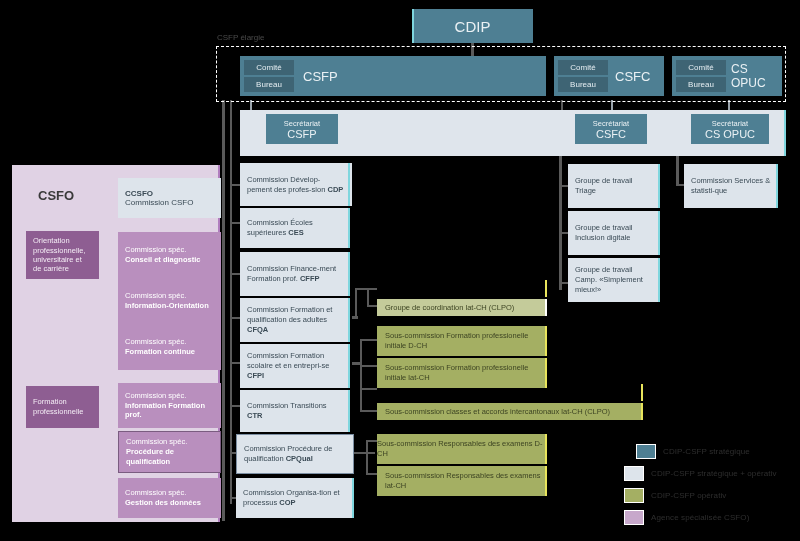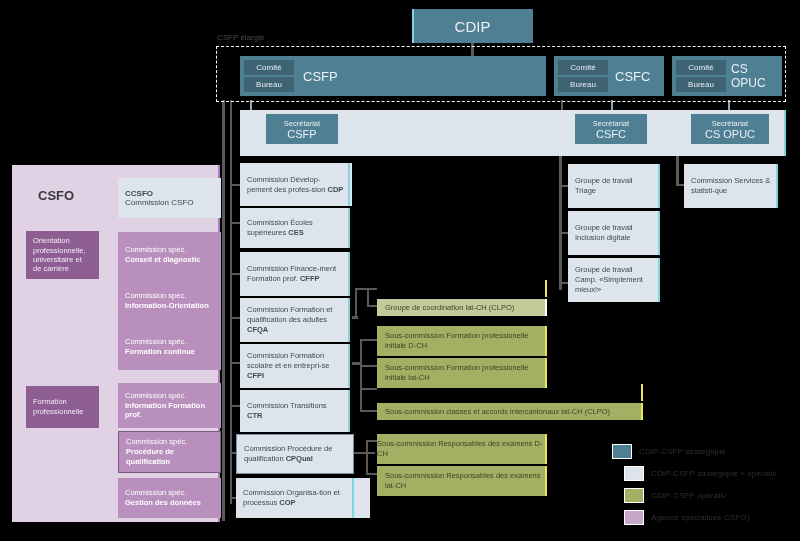--- a/index.html
+++ b/index.html
@@ -231,21 +231,21 @@
 
   <div class="box lightblue pad" style="left:240px;top:390px;width:110px;height:42px;font-size:7.5px;line-height:1.3;">
     <span><span>Commission Transitions </span><span class="b">CTR</span></span>
   </div>
   <div class="edge-cyan" style="left:348px;top:390px;width:2px;height:42px;"></div>
 
   <div class="box lightblue pad" style="left:236px;top:434px;width:118px;height:40px;font-size:7.5px;line-height:1.35;border:1px solid #7C8FA3;">
     <span><span>Commission Procédure de qualification </span><span class="b">CPQual</span></span>
   </div>
 
-  <div class="box lightblue pad" style="left:236px;top:478px;width:134px;height:40px;font-size:7.5px;line-height:1.3;">
+  <div class="box lightblue pad" style="left:236px;top:478px;width:118px;height:40px;font-size:7.5px;line-height:1.3;">
     <span><span>Commission Organisa-tion et processus </span><span class="b">COP</span></span>
   </div>
   <div class="edge-cyan" style="left:352px;top:478px;width:2px;height:40px;"></div>
 
   <div class="box lightblue pad" style="left:568px;top:164px;width:92px;height:44px;font-size:7.5px;line-height:1.35;">
     <span>Groupe de travail Triage</span>
   </div>
   <div class="edge-cyan" style="left:658px;top:164px;width:2px;height:44px;"></div>
 
   <div class="box lightblue pad" style="left:568px;top:211px;width:92px;height:44px;font-size:7.5px;line-height:1.35;">
@@ -290,21 +290,21 @@
   <div class="box olive" style="left:377px;top:434px;width:170px;height:30px;font-size:7.5px;padding-left:0;line-height:1.35;">
     <span>Sous-commission Responsables des examens D-CH</span>
   </div>
   <div class="edge-yellow" style="left:545px;top:434px;width:2px;height:30px;"></div>
 
   <div class="box olive" style="left:377px;top:466px;width:170px;height:30px;font-size:7.5px;padding-left:8px;line-height:1.35;">
     <span>Sous-commission  Responsables des examens lat-CH</span>
   </div>
   <div class="edge-yellow" style="left:545px;top:466px;width:2px;height:30px;"></div>
 
-  <div class="legend-row" style="left:612px;top:444px;">
+  <div class="legend-row" style="left:636px;top:444px;">
     <span class="legend-sw" style="background:#4E7F93;border:1px solid #FFFFFF;"></span>
     <span class="legend-tx">CDIP-CSFP stratégique</span>
   </div>
   <div class="legend-row" style="left:624px;top:466px;">
     <span class="legend-sw" style="background:#DDE4EB;border:1px solid #FFFFFF;"></span>
     <span class="legend-tx">CDIP-CSFP stratégique + opérativ</span>
   </div>
   <div class="legend-row" style="left:624px;top:488px;">
     <span class="legend-sw" style="background:#A4AF63;border:1px solid #FFFFFF;"></span>
     <span class="legend-tx">CDIP-CSFP opérativ</span>

